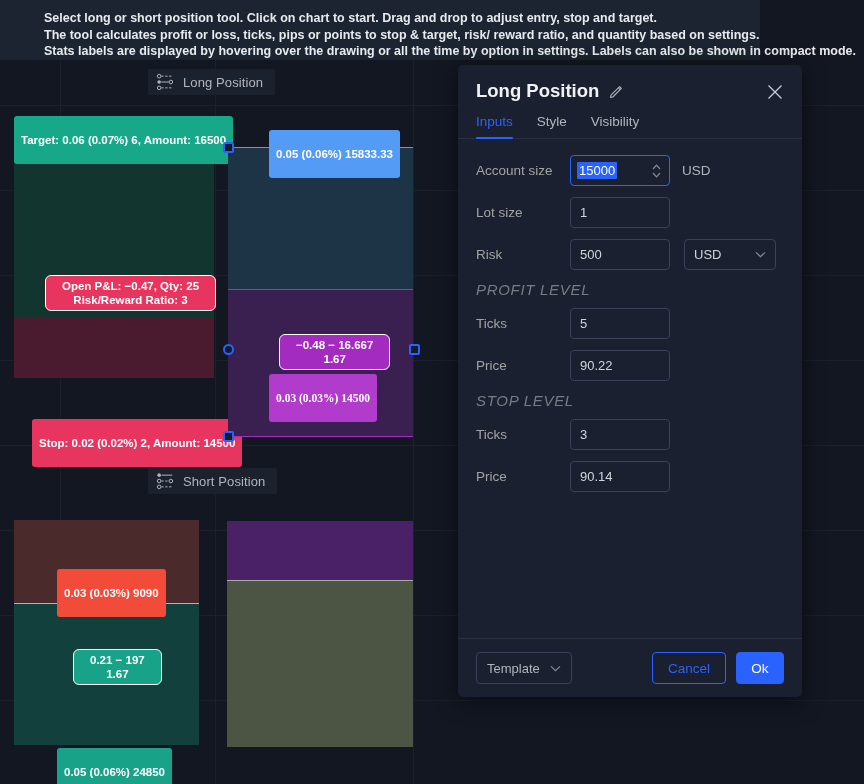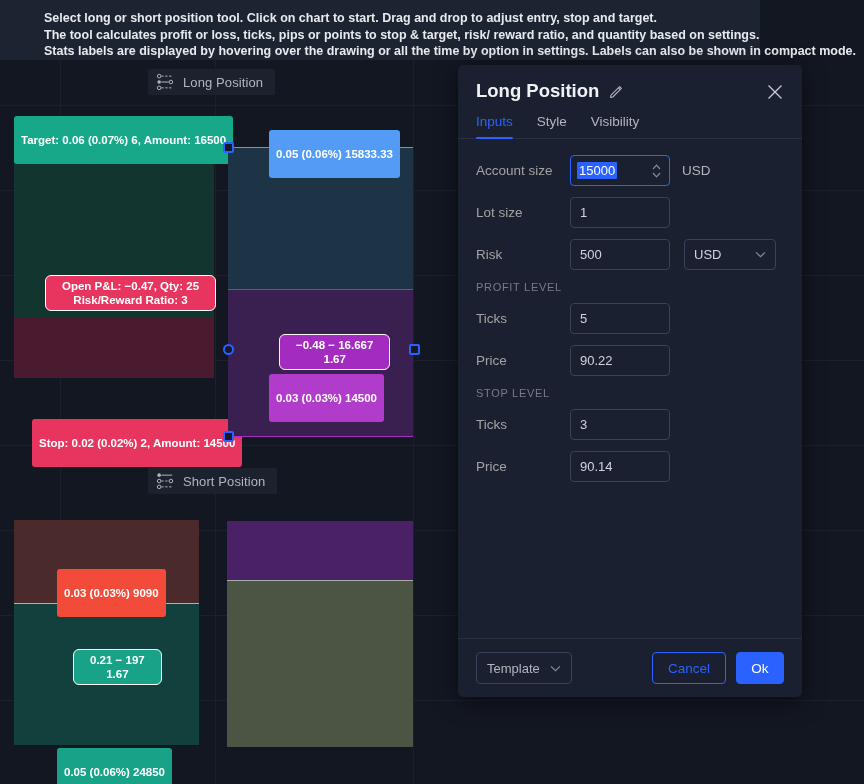--- a/index.html
+++ b/index.html
@@ -67,21 +67,21 @@
     white-space: nowrap;
     line-height: 14px;
     text-align: center;
   }
   .stat.bordered { border: 1.6px solid #ffffff; border-radius: 6px; padding: 3px 16px; }
 
   .stat.green  { background: #17a88a; }
   .stat.red    { background: #e8355f; }
   .stat.blue   { background: #539bf5; }
   .stat.purple { background: #a32bbf; }
-  .stat.violet { background: #b13bcb; }
+  .stat.violet { background: #b13bcb; font-family: Liberation Serif, serif; }
   .stat.orange { background: #f24b3a; }
   .stat.teal   { background: #18a389; }
 
   
   .dialog {
     position: absolute; left: 458px; top: 65px;
     width: 344px; height: 632px;
     background: #1b2030;
     border-radius: 5px;
     box-shadow: 0 4px 22px rgba(0,0,0,.55);
@@ -110,22 +110,22 @@
   .tab.active::after {
     content: ""; position: absolute; left: 0; right: 0; bottom: -1px;
     height: 2px; background: #2962ff; border-radius: 1px;
   }
 
   .dlg-body { flex: 1; padding: 16px 18px 0 18px; overflow: hidden; }
 
   .row { display: flex; align-items: center; margin-bottom: 11px; }
   .row .rlabel { width: 94px; color: #a3a3a3; font-size: 13.5px; }
   .sect-label {
-    color: #787b86; font-size: 11px; letter-spacing: .7px;
-    margin: 9px 0 10px 0; text-transform: uppercase;
+    color: #787b86; font-size: 15px; letter-spacing: .7px;
+    margin: 9px 0 10px 0; text-transform: uppercase; font-style: italic;
   }
 
   .field {
     width: 100px; height: 31px;
     background: #1b2030;
     border: 1px solid #3a4158;
     border-radius: 4px;
     color: #d1d4dc; font-size: 13px;
     padding: 0 9px;
     font-family: "Liberation Sans", sans-serif;

